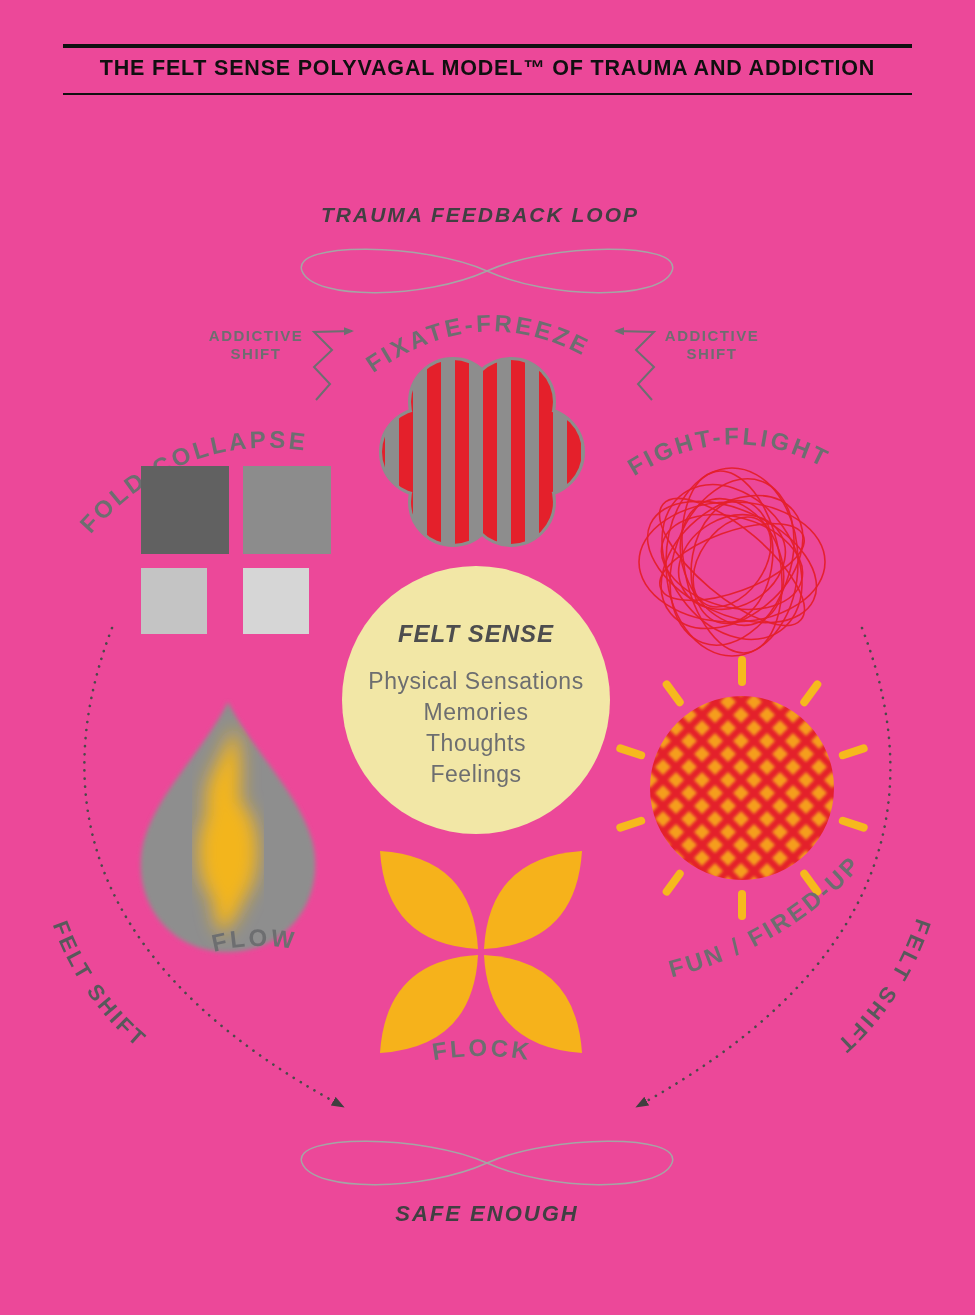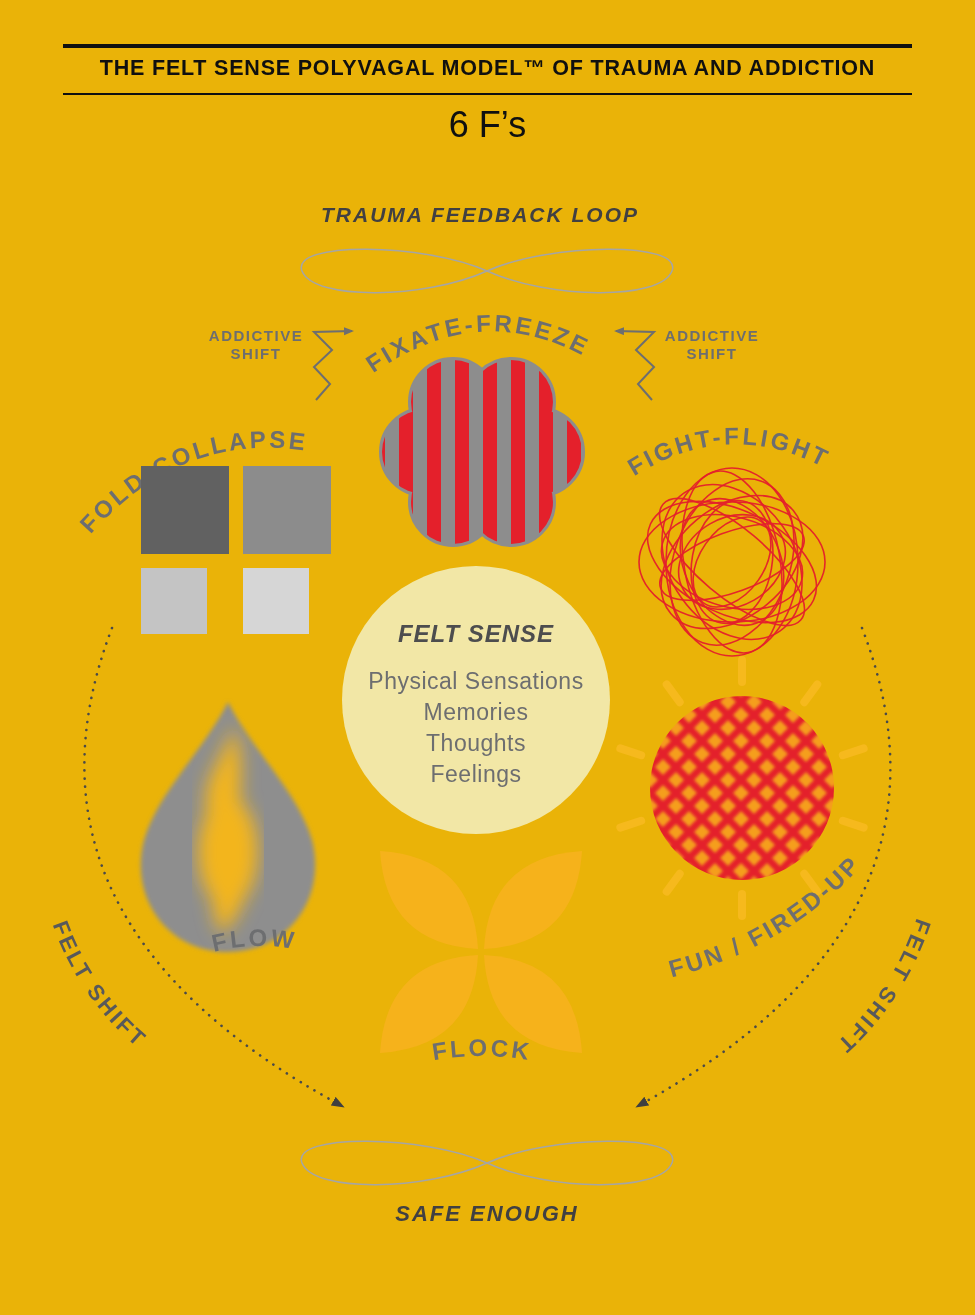--- a/index.html
+++ b/index.html
@@ -1,18 +1,18 @@
 <!DOCTYPE html>
 <html><head>
 <meta charset="utf-8">
 <style>
   *{margin:0;padding:0;box-sizing:border-box}
   html,body{background:#ffffff}
   body{width:975px;height:1315px;font-family:"Liberation Sans",sans-serif;}
-  .page{position:relative;width:975px;height:1315px;background:#eab308;overflow:hidden}
+  .page{position:relative;width:975px;height:1315px;background:#ec4899;overflow:hidden}
   .rule{position:absolute;left:63px;right:63px;height:0}
   .rule-top{top:44px;border-top:4px solid #101010}
   .rule-bottom{top:93px;border-top:2.5px solid #101010}
   .poster-title{position:absolute;top:56px;left:0;right:0;text-align:center;
     font-weight:700;font-size:21.5px;letter-spacing:.8px;color:#101010;white-space:nowrap}
   .subtitle{position:absolute;top:104px;left:0;right:0;text-align:center;
     font-weight:400;font-size:36px;color:#101010}
   .footer{position:absolute;top:1264px;left:0;right:0;text-align:center;
     font-size:20px;color:#2e2e2e}
   svg.diagram{position:absolute;top:0;left:0}
@@ -31,21 +31,20 @@
   .petal{fill:#F6B21B}
 </style>
 </head>
 <body>
 
 <div class="page">
 
   <div class="rule rule-top"></div>
   <h1 class="poster-title">THE FELT SENSE POLYVAGAL MODEL™ OF TRAUMA AND ADDICTION</h1>
   <div class="rule rule-bottom"></div>
-  <div class="subtitle">6 F’s</div>
 
   <svg class="diagram" width="975" height="1315" viewBox="0 0 975 1315">
     <defs>
       <pattern id="stripes" width="28" height="10" patternUnits="userSpaceOnUse">
         <rect width="28" height="10" fill="#8D8D8D"></rect>
         <rect x="7" width="14" height="10" fill="#E4202B"></rect>
       </pattern>
       <filter id="blur1">
           <feGaussianBlur stdDeviation="1.4"></feGaussianBlur>
         </filter>

